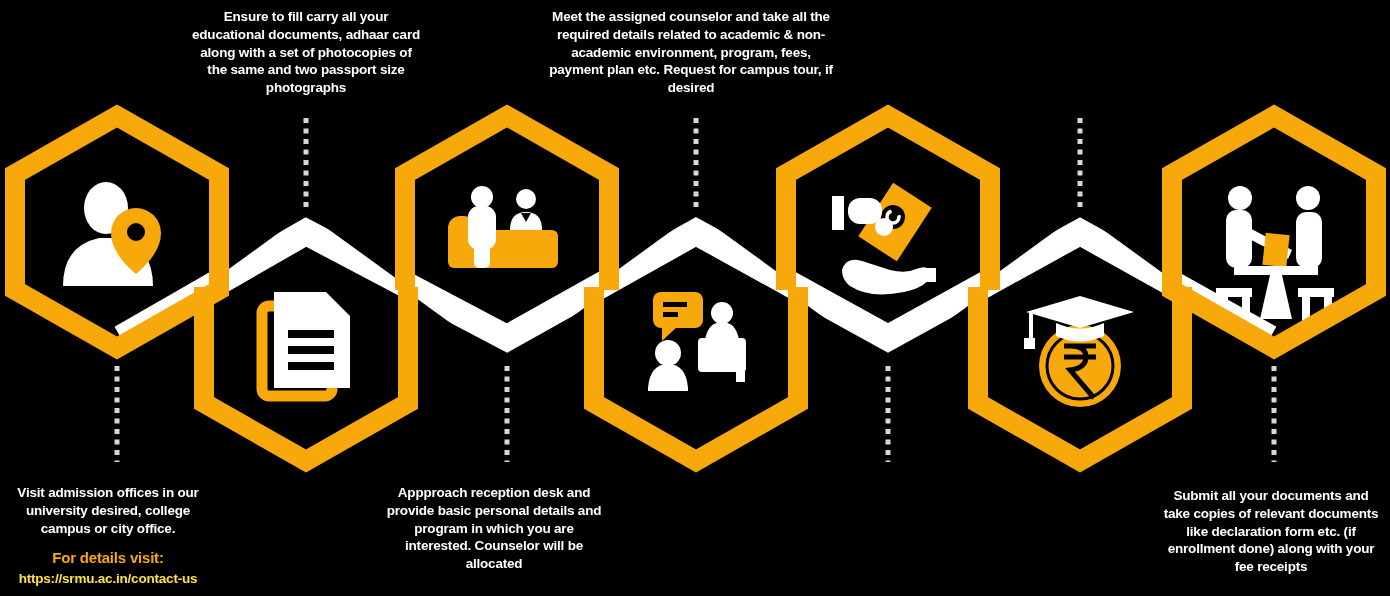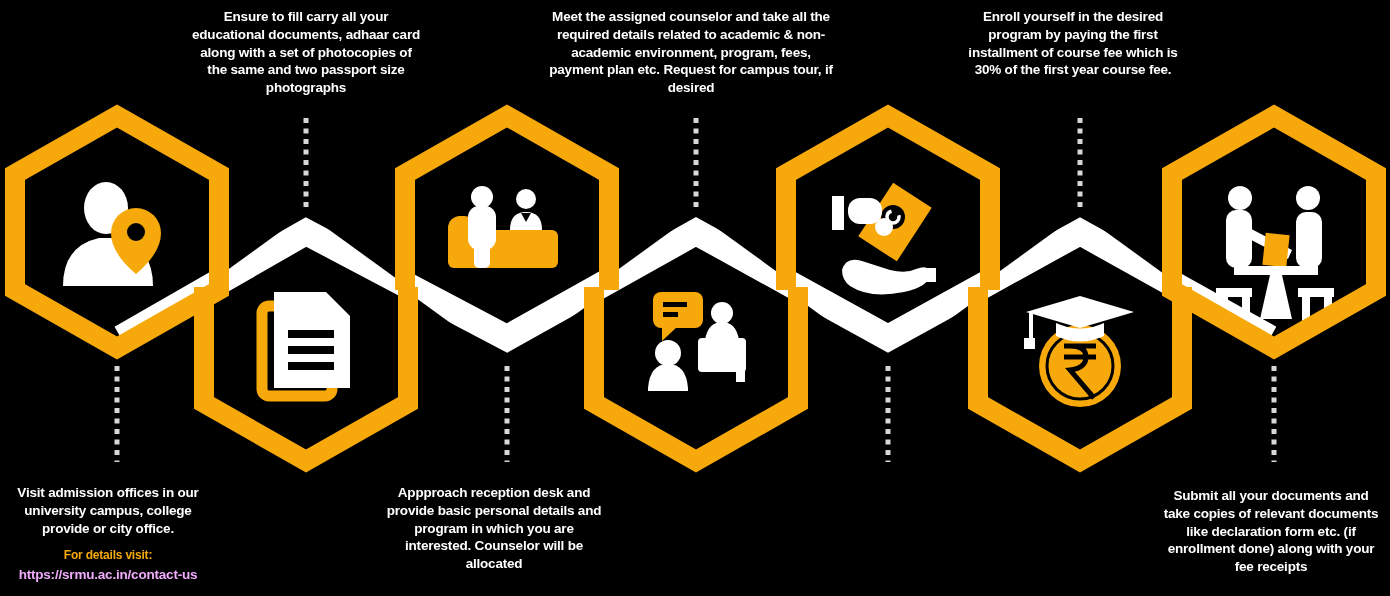--- a/index.html
+++ b/index.html
@@ -3,22 +3,22 @@
 <meta charset="utf-8">
 <style>
   :root{ --accent-orange:#F7A90B; --dot-color:#D8D8D8; --background:#000000; --white:#FFFFFF; }
   html,body{margin:0;padding:0;background:var(--background);}
   .stage{position:relative;width:1390px;height:596px;background:var(--background);overflow:hidden;
          font-family:"Liberation Sans",sans-serif;}
   .gfx{position:absolute;left:0;top:0;}
   .caption{position:absolute;transform:translateX(-50%);color:#fff;font-weight:bold;
            font-size:13.5px;line-height:1.32;text-align:center;letter-spacing:-0.2px;}
   .contact{margin-top:11px;}
-  .contact-label{color:var(--accent-orange);font-size:12px;font-weight:bold;}
-  .contact-url{color:#f0abfc;font-size:13.5px;font-weight:bold;margin-top:2px;}
+  .contact-label{color:var(--accent-orange);font-size:15px;font-weight:bold;}
+  .contact-url{color:#fde047;font-size:13.5px;font-weight:bold;margin-top:2px;}
   
   .fo{fill:var(--accent-orange);} .fw{fill:#fff;} .fb{fill:#000;}
   .so{stroke:var(--accent-orange);fill:none;stroke-width:20;stroke-linejoin:miter;}
   .ribbon{stroke:#fff;fill:none;stroke-width:26;stroke-linejoin:miter;stroke-linecap:butt;}
   .dot{stroke:var(--dot-color);stroke-width:5;stroke-dasharray:5 5.5;}
   .sb{stroke:#000;fill:none;}
 </style>
 </head>
 <body>
 
@@ -176,24 +176,23 @@
     <path class="so" d="M405,290 L405,174 L507,116 L609,174 L609,290"></path>
     <path class="so" d="M594,287 L594,403 L696,461 L798,403 L798,287"></path>
     <path class="so" d="M786,290 L786,174 L888,116 L990,174 L990,290"></path>
     <path class="so" d="M978,287 L978,403 L1080,461 L1182,403 L1182,287"></path>
     <path class="so" d="M1274,116 L1376,174 L1376,290 L1274,348 L1172,290 L1172,174 Z"></path>
   </g>
 </svg>
 
   <div class="caption" style="left:691px;top:8px;width:288px;">Meet the assigned counselor and take all the required details related to academic &amp; non-academic environment, program, fees, payment plan etc. Request for campus tour, if desired</div>
   <div class="caption" style="left:306px;top:8px;width:232px;">Ensure to fill carry all your educational documents, adhaar card along with a set of photocopies of the same and two passport size photographs</div>
-  <div class="caption" style="left:1073px;top:8px;width:212px;">Enroll yourself in the desired program by paying the first installment of course fee which is 30% of the first year course fee.</div>
 
   <div class="caption" style="left:108px;top:484px;width:205px;">
-    <div>Visit admission offices in our university campus, college provide or city office.</div>
+    <div>Visit admission offices in our university desired, college campus or city office.</div>
     <div class="contact">
       <div class="contact-label">For details visit:</div>
       <div class="contact-url">https://srmu.ac.in/contact-us</div>
     </div>
   </div>
 
   <div class="caption" style="left:494px;top:484px;width:218px;">Appproach reception desk and provide basic personal details and program in which you are interested. Counselor will be allocated</div>
   <div class="caption" style="left:1271px;top:487px;width:222px;">Submit all your documents and take copies of relevant documents like declaration form etc. (if enrollment done) along with your fee receipts</div>
 
 </div>

